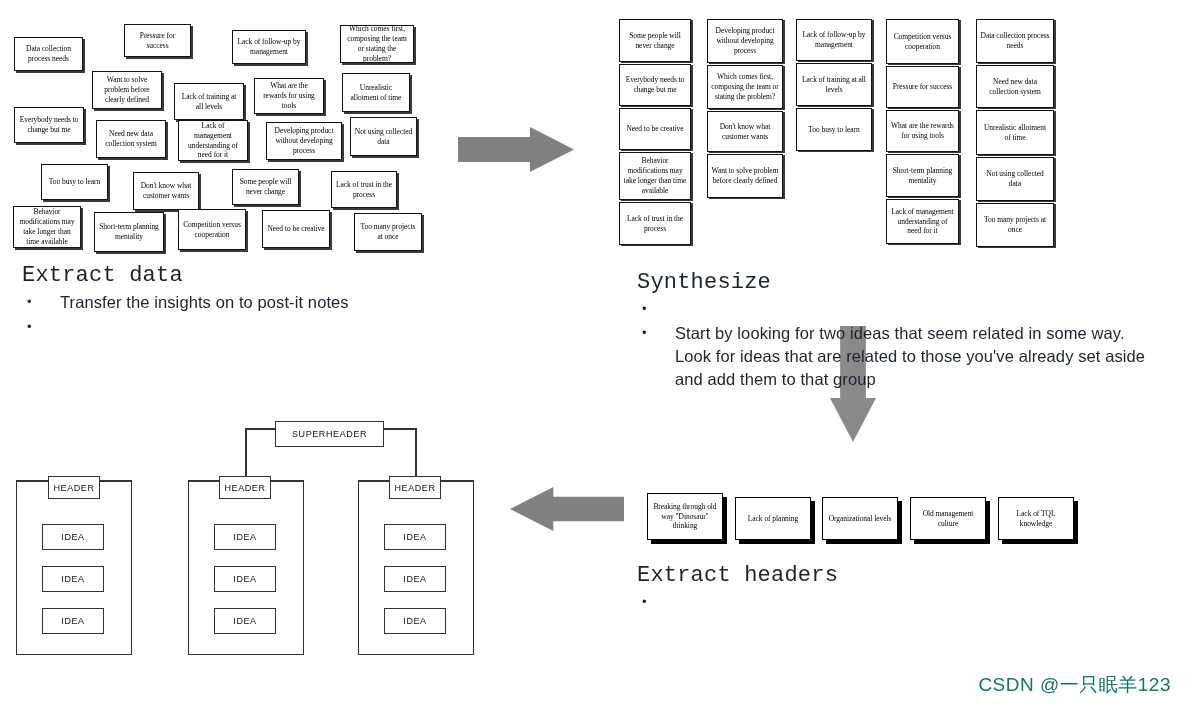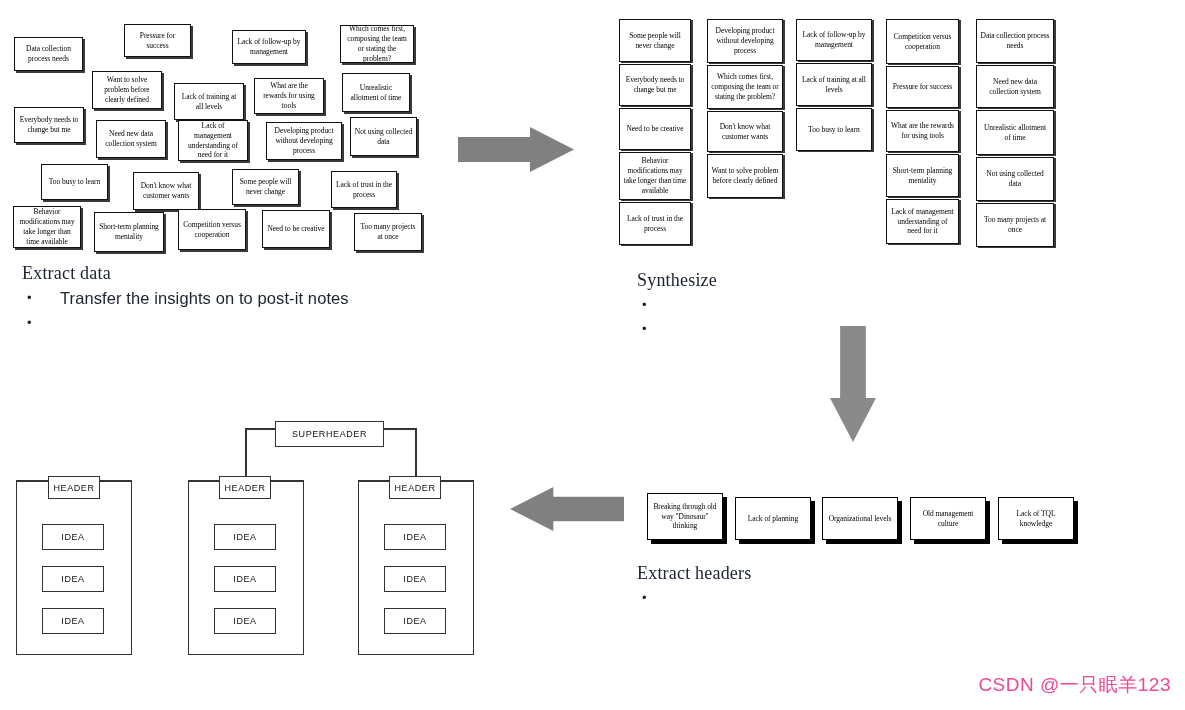--- a/index.html
+++ b/index.html
@@ -45,22 +45,22 @@
     clip-path:polygon(100% 22%,38% 22%,38% 0%,0% 50%,38% 100%,38% 78%,100% 78%);
   }
   .arrow-d{
     background:#8a8a8a;
     clip-path:polygon(22% 0%,78% 0%,78% 62%,100% 62%,50% 100%,0% 62%,22% 62%);
   }
 
   
   .tblock{position:absolute;color:#1c2330;}
   .t-head{
-    font-size:18px;
-    font-family:Liberation Serif, serif;
+    font-size:22px;
+    font-family:Liberation Mono, monospace;
     font-weight:400;
     letter-spacing:0.2px;
     margin-bottom:3px;
   }
   .t-head.bold{font-weight:700;}
   .bullet-row{display:flex;align-items:flex-start;margin-top:2px;}
   .bullet-dot{
     width:38px;flex:0 0 38px;
     font-size:13px;line-height:22px;
     text-align:left;padding-left:5px;
@@ -104,21 +104,21 @@
   }
   .conn{position:absolute;background:#333;z-index:2;}
   .conn.h{height:1.5px;}
   .conn.v{width:1.5px;}
 
   
   .watermark{
     position:absolute;
     right:14px;bottom:12px;
     font-size:19px;
-    color:#ec4899;
+    color:#0f766e;
     font-family:"Liberation Sans", sans-serif;
     letter-spacing:0.5px;
     white-space:nowrap;
   }
 </style>
 </head>
 <body>
 
 <div id="stage">
 
@@ -350,20 +350,21 @@
     </div>
   </div>
 
   <div class="tblock" style="left:637px;top:270px;width:530px;">
     <div class="t-head">Synthesize</div>
     <div class="bullet-row">
       <div class="bullet-dot">•</div>
     </div>
     <div class="bullet-row">
       <div class="bullet-dot">•</div>
+      <div class="bullet-txt" style="width:475px;">Start by looking for two ideas that seem related in some way. Look for ideas that are related to those you've already set aside and add them to that group</div>
     </div>
   </div>
 
   <div class="tblock" style="left:637px;top:563px;width:530px;">
     <div class="t-head">Extract headers</div>
     <div class="bullet-row">
       <div class="bullet-dot">•</div>
     </div>
   </div>
 

